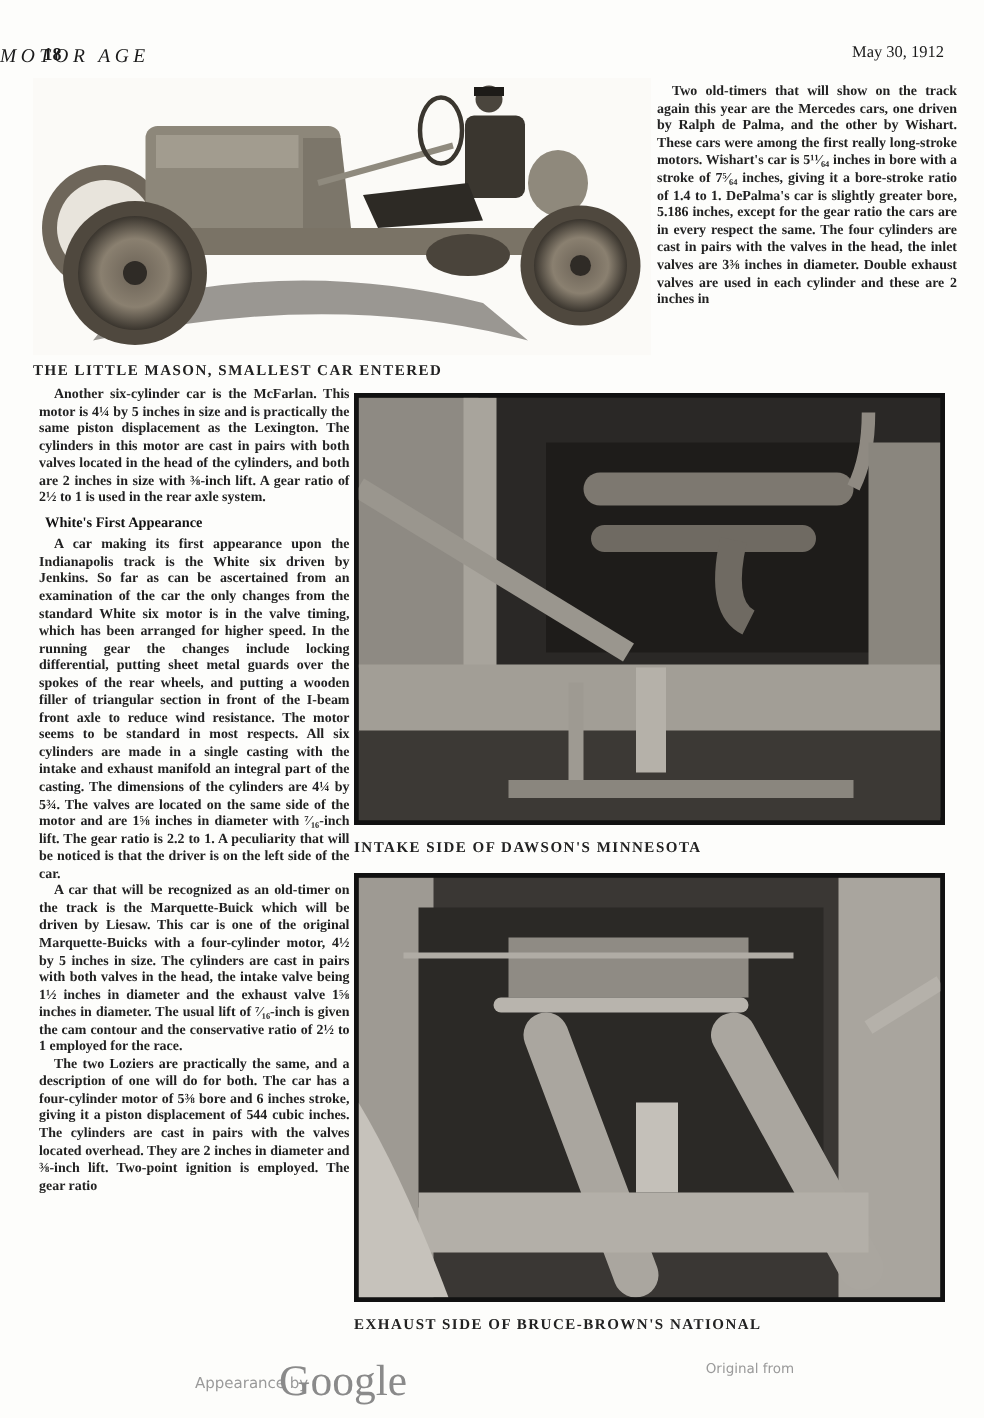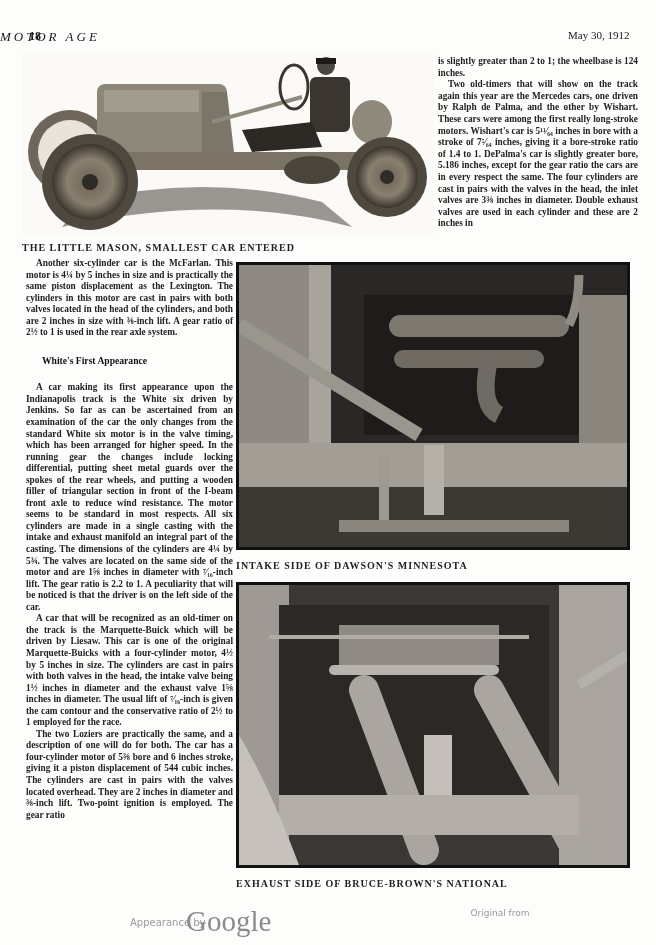--- a/index.html
+++ b/index.html
@@ -16,21 +16,21 @@
 
   .photo { position: absolute; overflow: hidden; }
   .photo svg { display: block; width: 100%; height: 100%; }
   .framed { background: #1c1c1c; border: 3px solid #111; box-sizing: border-box; }
 
   .caption { position: absolute; text-align: left; font-size: 10px; font-weight: bold; letter-spacing: 1px; color: #222; }
 
   .col { position: absolute; font-size: 9.3px; line-height: 11.6px; text-align: justify; font-weight: bold; color: #222; }
   .col p { margin: 0; text-indent: 10px; }
   .col p.noindent { text-indent: 0; }
-  .col h3 { margin: 16px; font-size: 9.6px; font-weight: bold; color: #111; }
+  .col h3 { margin: 4px; font-size: 9.6px; font-weight: bold; color: #111; }
 
   .footer { position: absolute; top: 905px; left: 0; width: 656px; height: 40px; font-family: "DejaVu Sans", sans-serif; }
   .digitized { position: absolute; left: 130px; top: 12px; font-size: 10px; color: #9a9a9a; }
   .google { position: absolute; left: 186px; top: 0px; font-family: "Liberation Serif", serif; font-size: 29px; color: #8a8a8a; text-align: center; }
   .orig-from { position: absolute; left: 420px; top: 3px; width: 160px; text-align: center; font-size: 9px; color: #9a9a9a; }
   .univ { position: absolute; left: 392px; top: 16px; width: 180px; text-align: center; font-size: 12px; color: #8f8f8f; letter-spacing: 0.5px; margin-top: 48px; }
 </style>
 </head>
 <body>
 
@@ -69,21 +69,20 @@
     <circle cx="68" cy="130" r="8" fill="#2f2b26"></circle>
     <circle cx="365" cy="125" r="40" fill="#4f483e"></circle>
     <circle cx="365" cy="125" r="31" fill="url(#wh)"></circle>
     <circle cx="365" cy="125" r="7" fill="#2f2b26"></circle>
     <ellipse cx="290" cy="118" rx="28" ry="14" fill="#4a443b"></ellipse>
   </svg>
 </div>
 <div class="caption" style="left:22px; top:242px; width:412px;">THE LITTLE MASON, SMALLEST CAR ENTERED</div>
 
 <div class="col" style="left:438px; top:56px; width:200px;">
-  <p class="noindent">is slightly greater than 2 to 1; the wheelbase is 124 inches.</p>
   <p>Two old-timers that will show on the track again this year are the Mercedes cars, one driven by Ralph de Palma, and the other by Wishart. These cars were among the first really long-stroke motors. Wishart's car is 5¹¹⁄₆₄ inches in bore with a stroke of 7⁵⁄₆₄ inches, giving it a bore-stroke ratio of 1.4 to 1. DePalma's car is slightly greater bore, 5.186 inches, except for the gear ratio the cars are in every respect the same. The four cylinders are cast in pairs with the valves in the head, the inlet valves are 3⅜ inches in diameter. Double exhaust valves are used in each cylinder and these are 2 inches in</p>
 </div>
 
 <div class="col" style="left:26px; top:258px; width:207px; line-height:11.55px;">
   <p>Another six-cylinder car is the McFarlan. This motor is 4¼ by 5 inches in size and is practically the same piston displacement as the Lexington. The cylinders in this motor are cast in pairs with both valves located in the head of the cylinders, and both are 2 inches in size with ⅜-inch lift. A gear ratio of 2½ to 1 is used in the rear axle system.</p>
   <h3>White's First Appearance</h3>
   <p>A car making its first appearance upon the Indianapolis track is the White six driven by Jenkins. So far as can be ascertained from an examination of the car the only changes from the standard White six motor is in the valve timing, which has been arranged for higher speed. In the running gear the changes include locking differential, putting sheet metal guards over the spokes of the rear wheels, and putting a wooden filler of triangular section in front of the I-beam front axle to reduce wind resistance. The motor seems to be standard in most respects. All six cylinders are made in a single casting with the intake and exhaust manifold an integral part of the casting. The dimensions of the cylinders are 4¼ by 5¾. The valves are located on the same side of the motor and are 1⅝ inches in diameter with ⁷⁄₁₆-inch lift. The gear ratio is 2.2 to 1. A peculiarity that will be noticed is that the driver is on the left side of the car.</p>
   <p>A car that will be recognized as an old-timer on the track is the Marquette-Buick which will be driven by Liesaw. This car is one of the original Marquette-Buicks with a four-cylinder motor, 4½ by 5 inches in size. The cylinders are cast in pairs with both valves in the head, the intake valve being 1½ inches in diameter and the exhaust valve 1⅝ inches in diameter. The usual lift of ⁷⁄₁₆-inch is given the cam contour and the conservative ratio of 2½ to 1 employed for the race.</p>
   <p>The two Loziers are practically the same, and a description of one will do for both. The car has a four-cylinder motor of 5⅜ bore and 6 inches stroke, giving it a piston displacement of 544 cubic inches. The cylinders are cast in pairs with the valves located overhead. They are 2 inches in diameter and ⅜-inch lift. Two-point ignition is employed. The gear ratio</p>
 </div>

